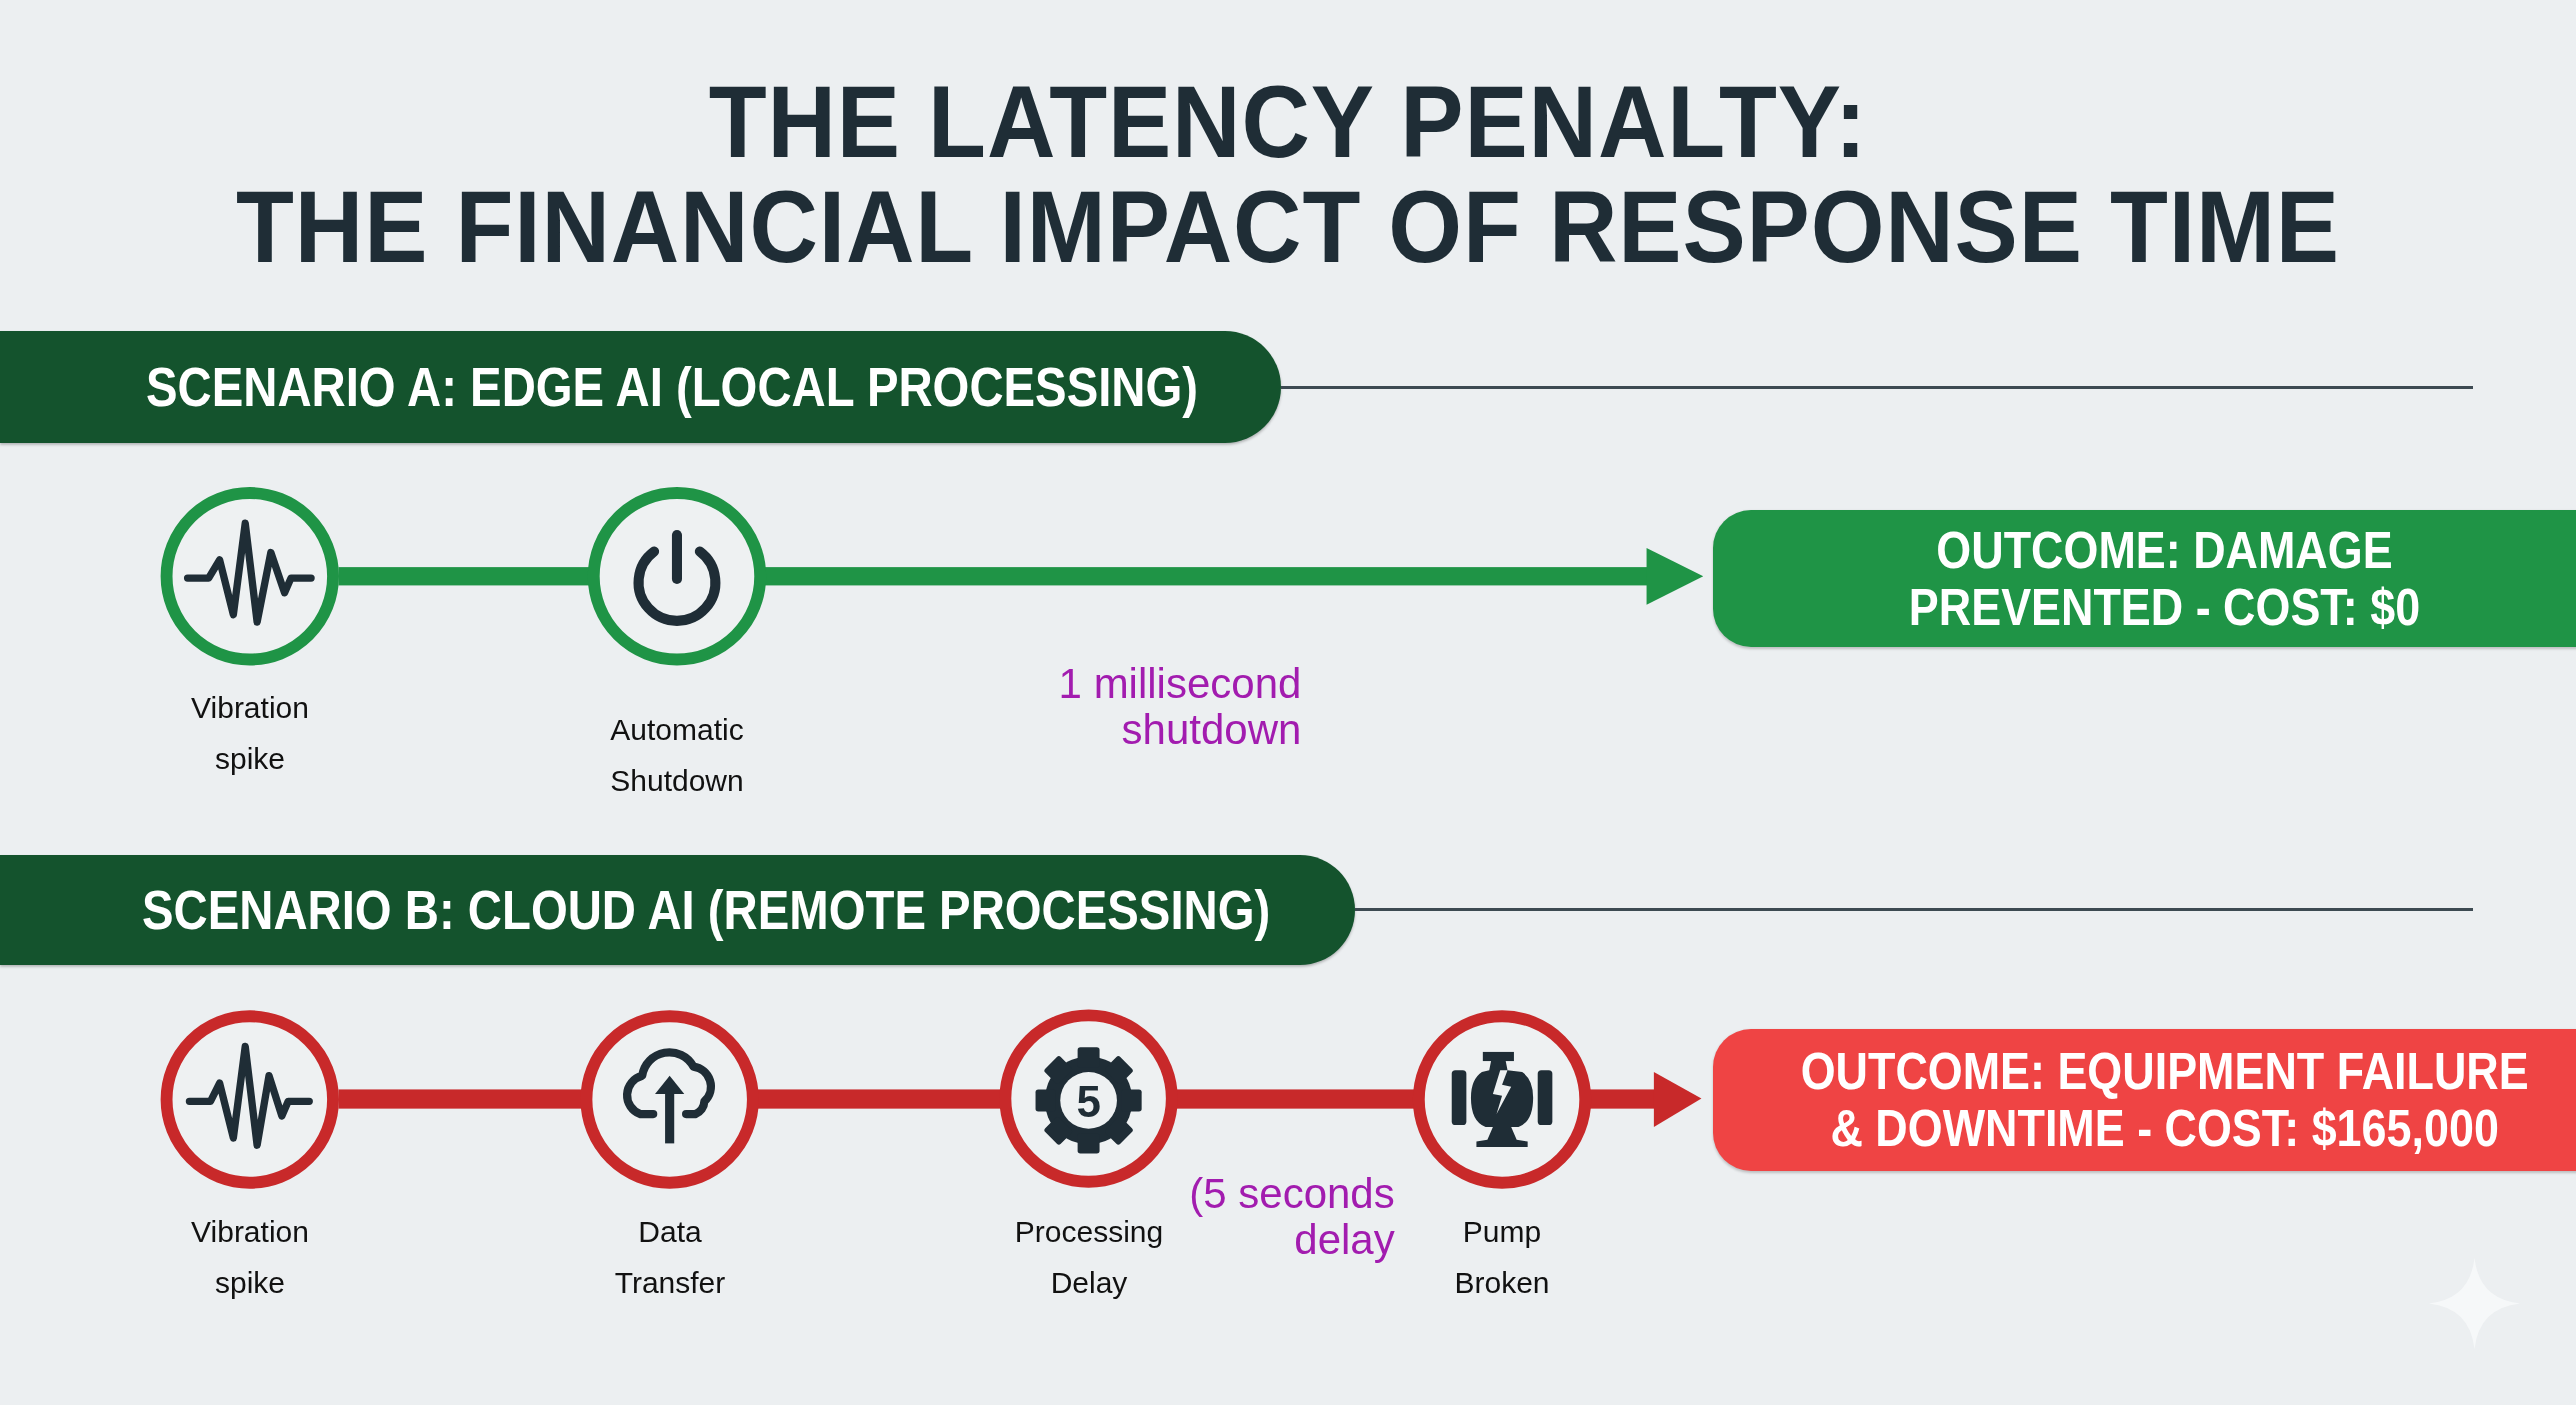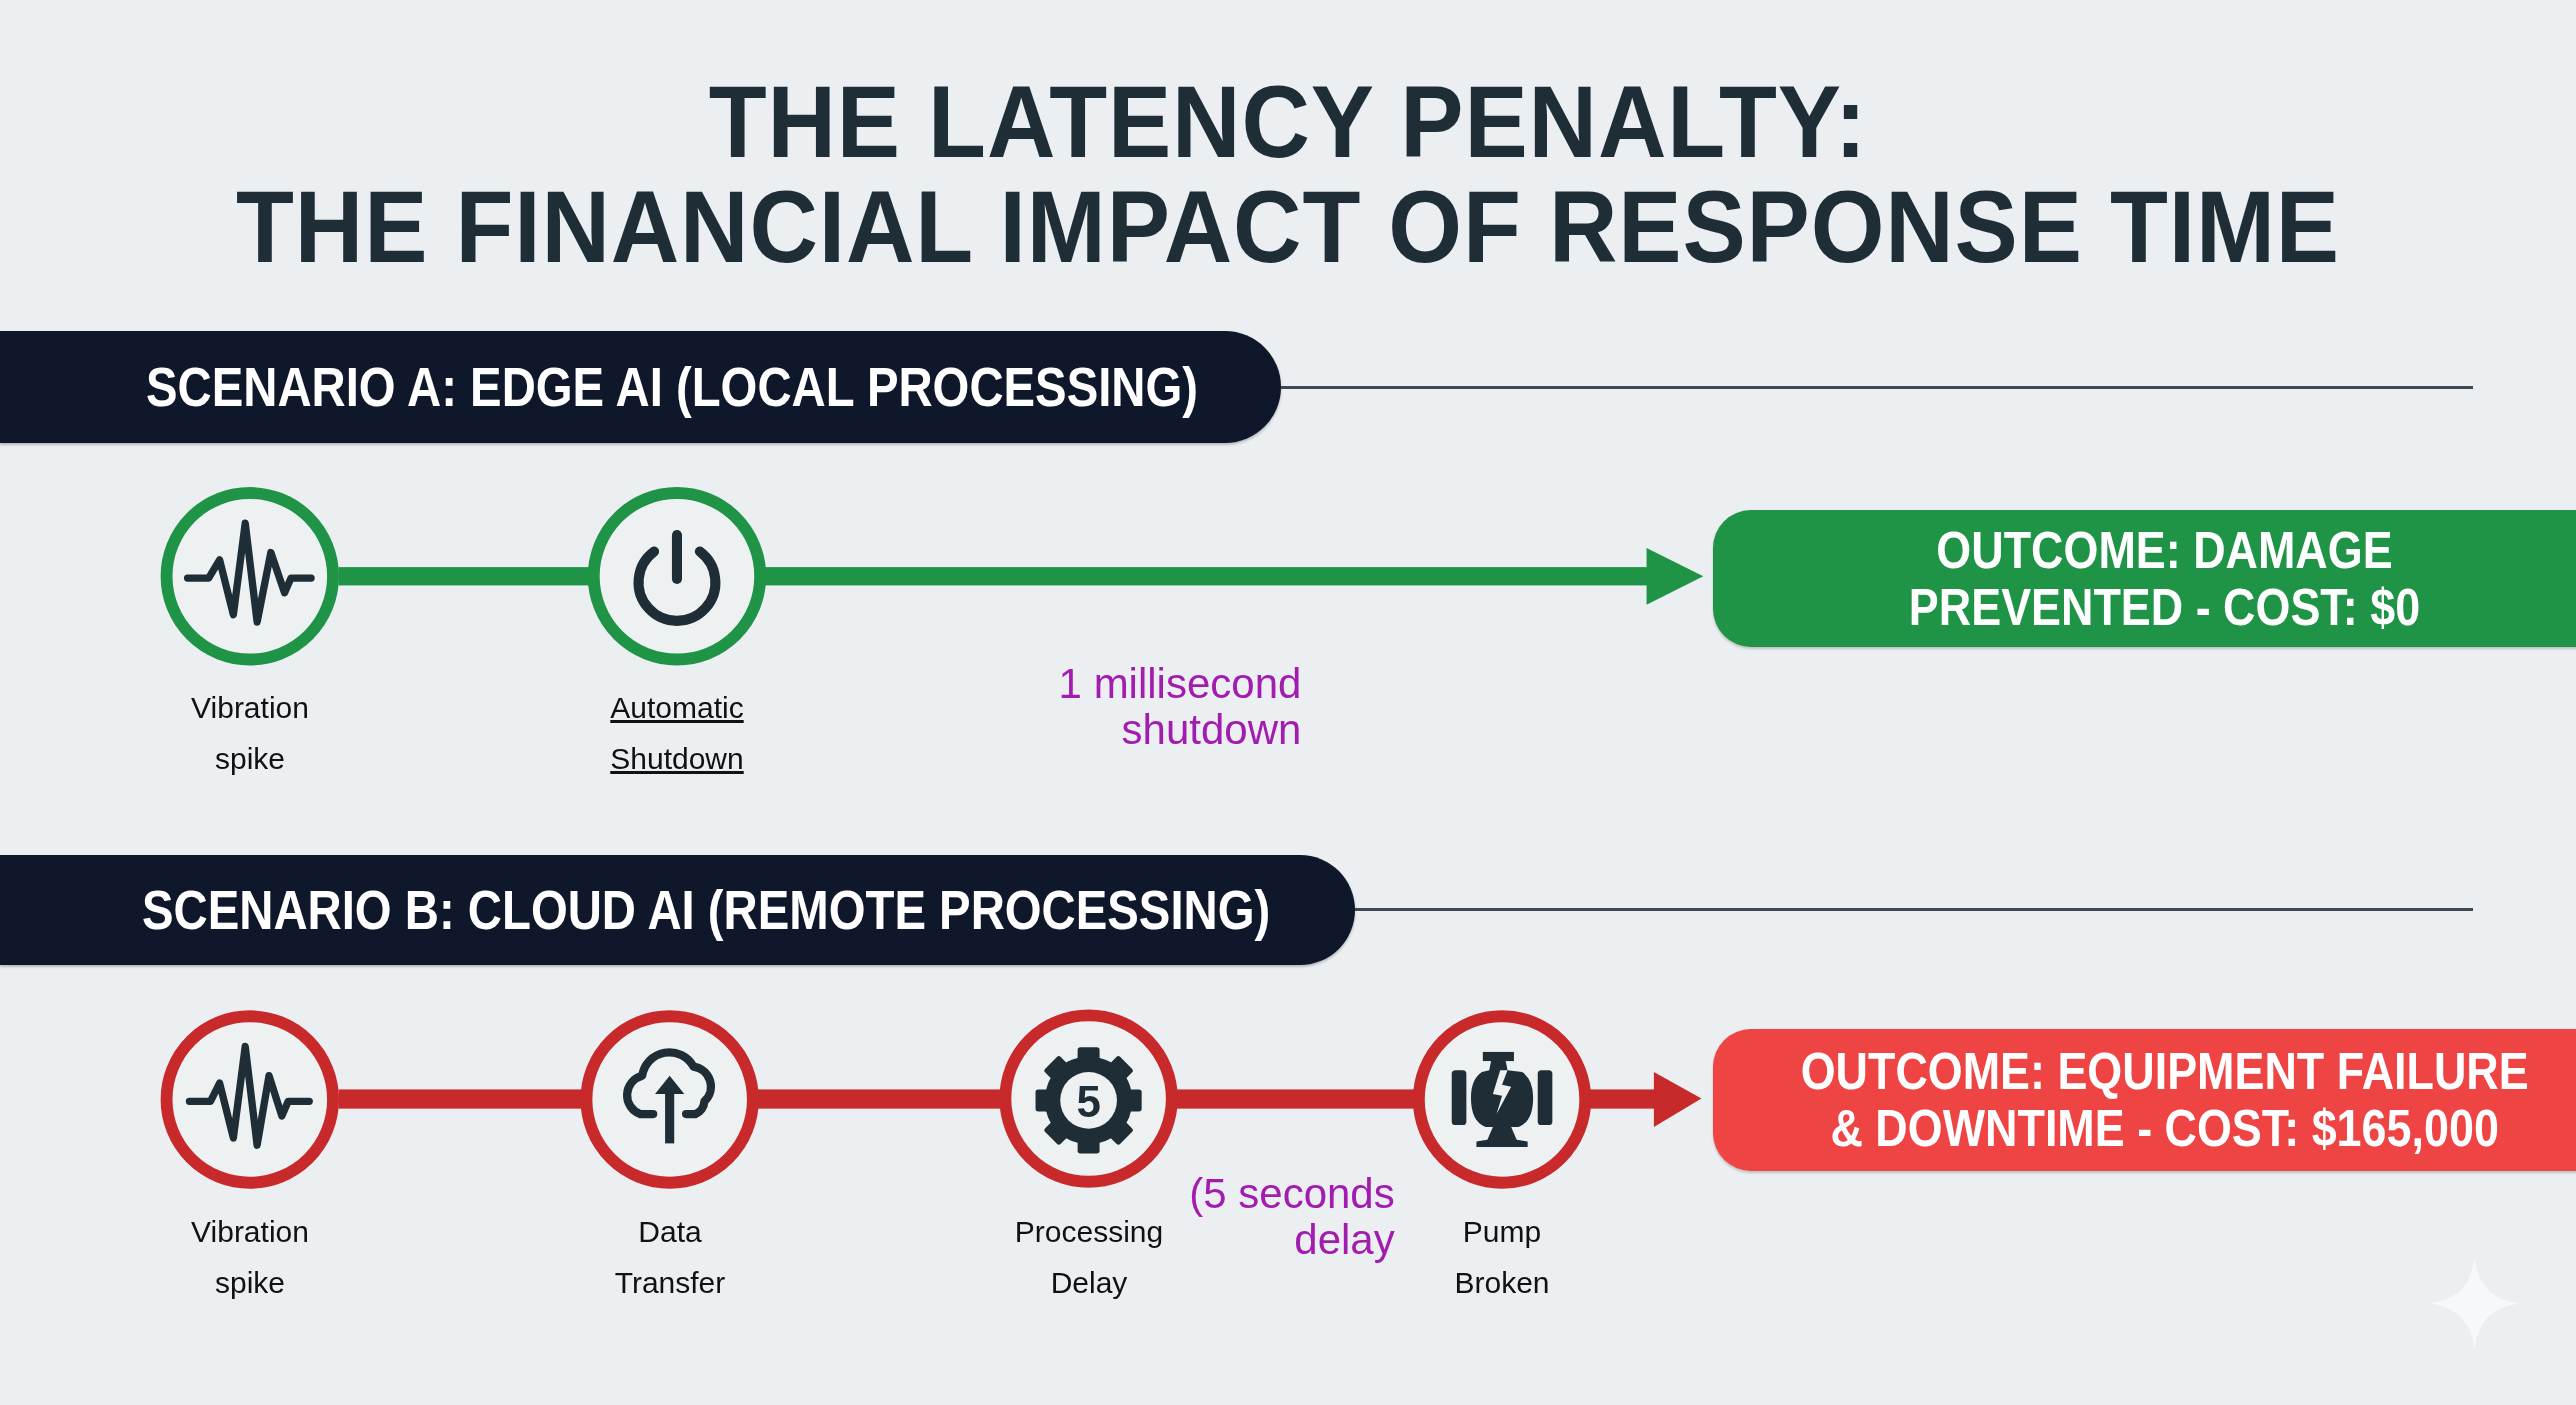--- a/index.html
+++ b/index.html
@@ -12,21 +12,21 @@
   .title {
     position: absolute; left: 0; width: 2576px; text-align: center;
     font-family: "Liberation Sans", sans-serif; font-weight: 700;
     font-size: 102px; color: #1f2d36; letter-spacing: 0.9px;
     transform: scaleX(0.93); transform-origin: center;
     line-height: 1;
   }
   #title1 { top: 71px; }
   #title2 { top: 176px; }
   .banner {
-    position: absolute; left: 0; background: #0f172a;
+    position: absolute; left: 0; background: #14532d;
     border-radius: 0 57px 57px 0; box-shadow: 0 1.8px 2.7px rgba(0,0,0,0.25);
     color: #ffffff; font-weight: 700; font-family: "Liberation Sans", sans-serif;
     display: flex; align-items: center;
   }
   .banner span {
     display: inline-block; font-size: 55px; white-space: nowrap;
     transform: scaleX(0.86); transform-origin: left center;
   }
   #bannerA { top: 331px; width: 1281px; height: 112px; }
   #bannerA span { margin-left: 146px; }
@@ -146,21 +146,21 @@
         <path d="M1640 1170 L1632 1196 L1642 1198 L1636 1218 L1652 1188 L1642 1186 L1648 1170 Z" fill="#eef1f2"></path>
       </g>
     </g>
   </g>
 </svg>
 
 <div class="node-label" style="left:250px; top:682px;">
   <span>Vibration</span>
   <span>spike</span>
 </div>
-<div class="node-label" style="left:677px; top:682px;text-decoration:underline;">
+<div class="node-label" style="left:677px; top:704px;">
   <span>Automatic</span>
   <span>Shutdown</span>
 </div>
 <div class="delay-label" style="left:1180px; top:613px;">
   <div>1 millisecond</div>
   <div>shutdown</div>
 </div>
 
 <div class="outcome" id="outcomeA">
   <div class="txt">

